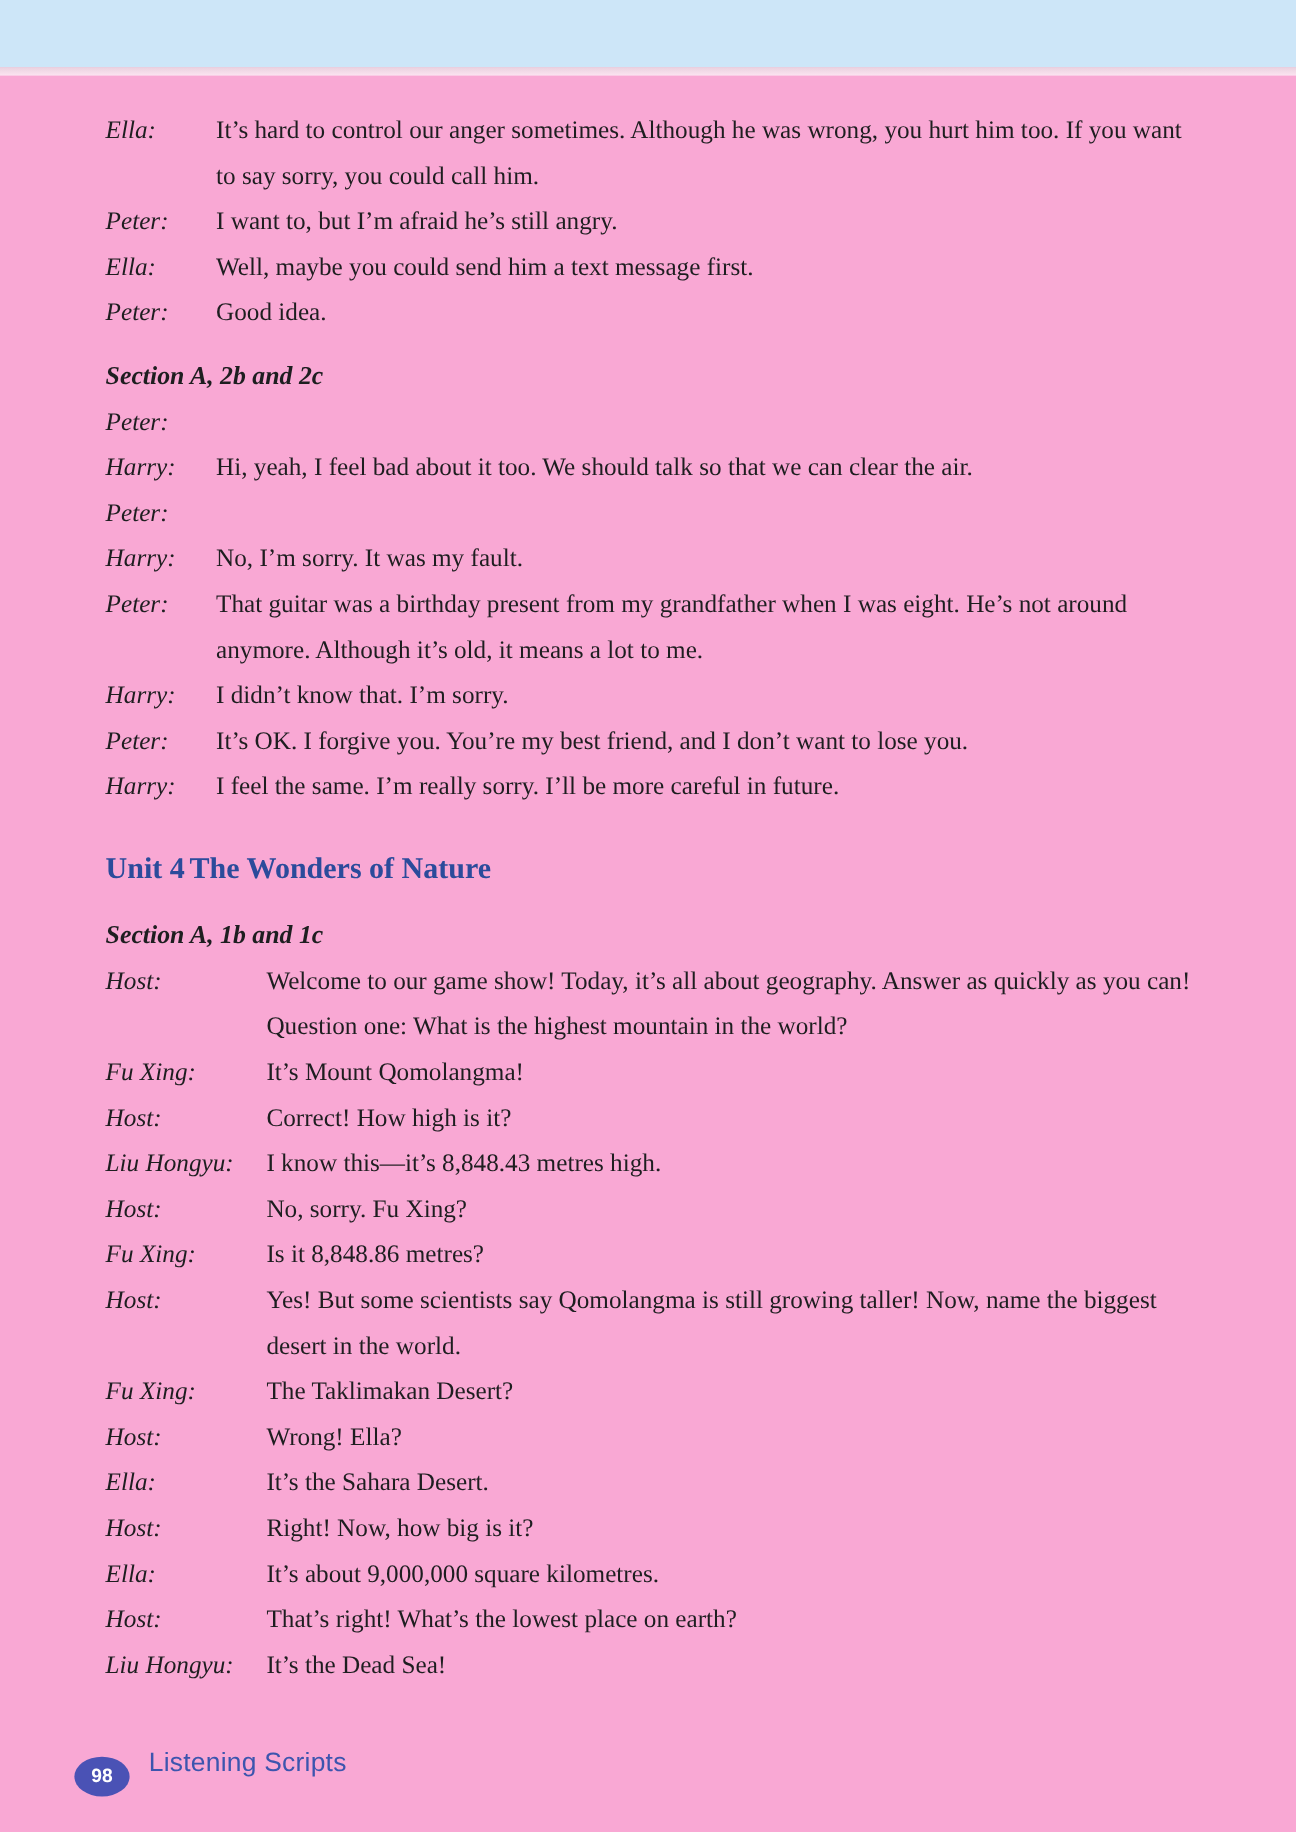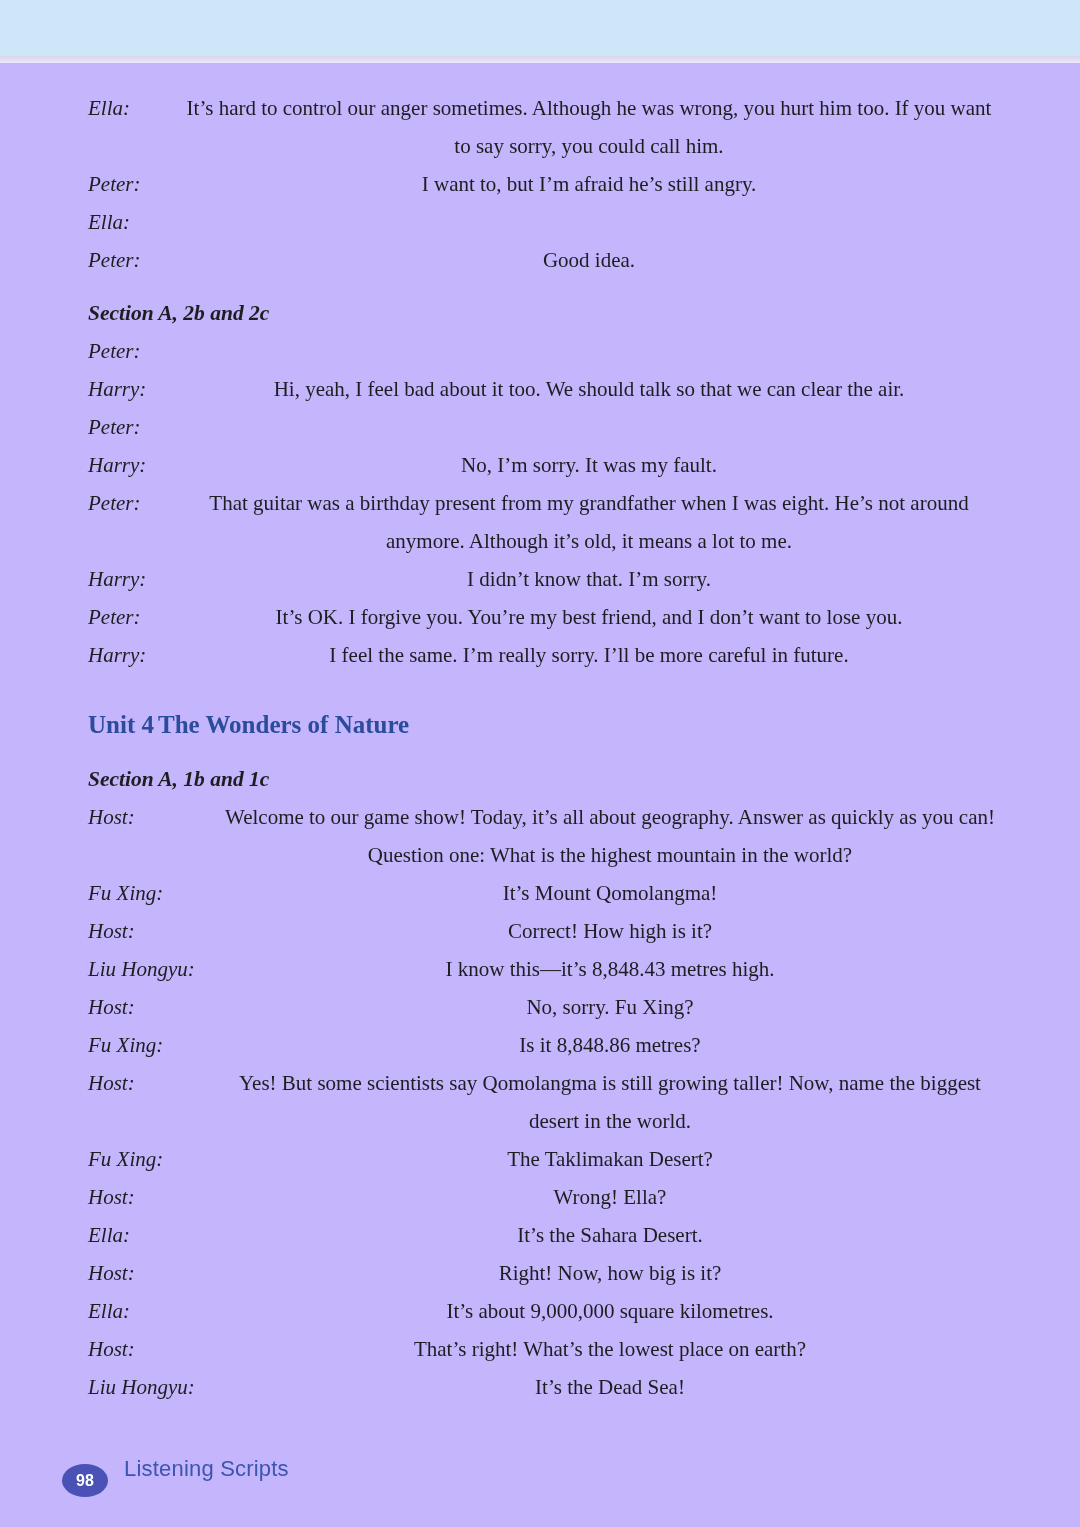--- a/index.html
+++ b/index.html
@@ -1,26 +1,26 @@
 <!DOCTYPE html>
 <html><head>
 <meta charset="utf-8">
 <style>
   html,body { margin:0; padding:0; background:#ffffff; }
   .page {
     position:relative; width:1080px; height:1527px; overflow:hidden;
-    background:#c4b5fd; display:flex; flex-direction:column;
+    background:#f9a8d4; display:flex; flex-direction:column;
     font-family:"Liberation Serif","DejaVu Serif",serif; color:#1e1e20;
   }
   .top-band { flex:0 0 auto; height:56px; background:var(--band,#cde6f8); }
   .band-fade { flex:0 0 auto; height:7px; background:linear-gradient(#e3e3e3,#fdfdfd); opacity:.7; }
   .content { padding:26px 82px 0 88px; font-size:21px; line-height:38px; }
   .dl { display:flex; }
   .dl .speaker { flex:0 0 92px; font-style:italic; }
-  .dl .text { flex:1;text-align:center; }
+  .dl .text { flex:1; }
   .wide .dl .speaker { flex-basis:134px; }
   .section-heading { font-size:21.5px; font-weight:700; margin:15px 0 0 0; line-height:38px;font-style:italic; }
   .unit-heading {
     color:var(--unit,#2b4b9b); font-size:25px; font-weight:700;
     margin:34px 0 18px 0; line-height:34px;
   }
   .unit-heading .unit-label { margin-right:4px; }
   .page-footer {
     margin-top:auto; flex:0 0 auto; display:flex; align-items:center;
     padding:0 0 30px 62px; font-family:"Liberation Sans","DejaVu Sans",sans-serif;
@@ -45,20 +45,21 @@
       <div class="dl">
           <span class="speaker">Ella:</span>
           <span class="text">It’s hard to control our anger sometimes. Although he was wrong, you hurt him too. If you want to say sorry, you could call him.</span>
         </div>
       <div class="dl">
           <span class="speaker">Peter:</span>
           <span class="text">I want to, but I’m afraid he’s still angry.</span>
         </div>
       <div class="dl">
           <span class="speaker">Ella:</span>
+          <span class="text">Well, maybe you could send him a text message first.</span>
         </div>
       <div class="dl">
           <span class="speaker">Peter:</span>
           <span class="text">Good idea.</span>
         </div>
     </section>
 
     <h3 class="section-heading">Section A, 2b and 2c</h3>
 
     <section class="dialogue">

